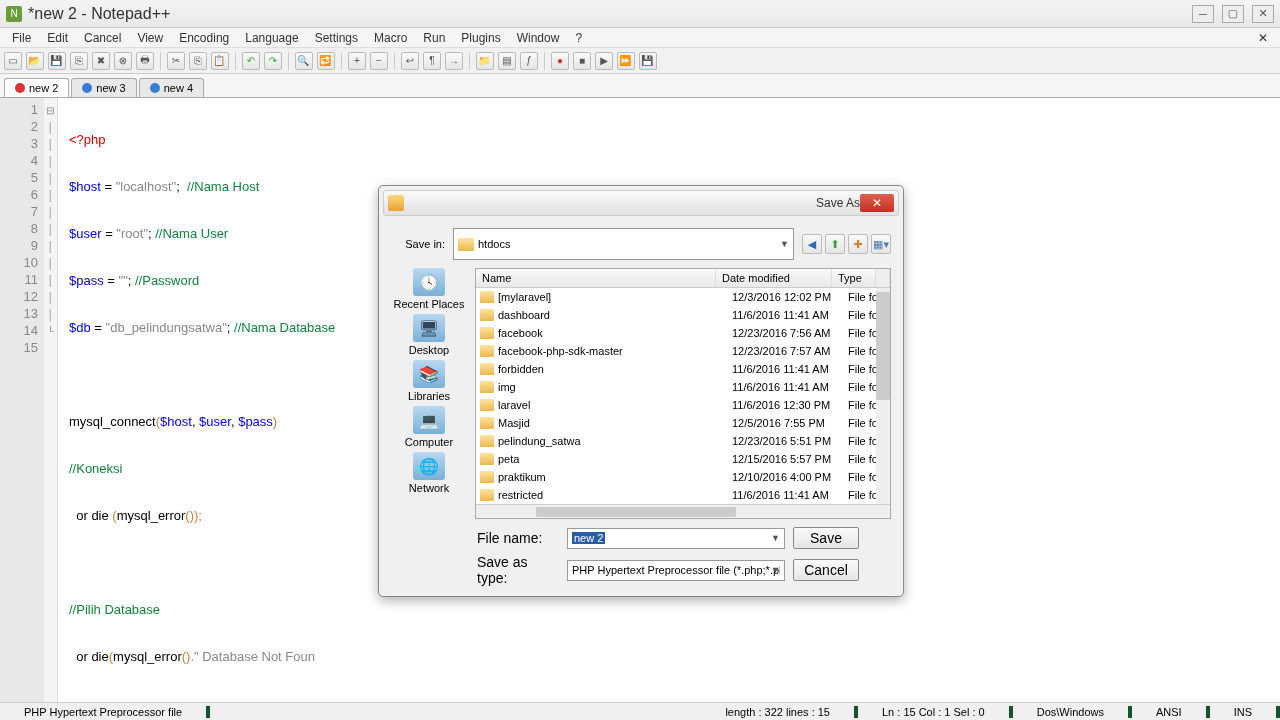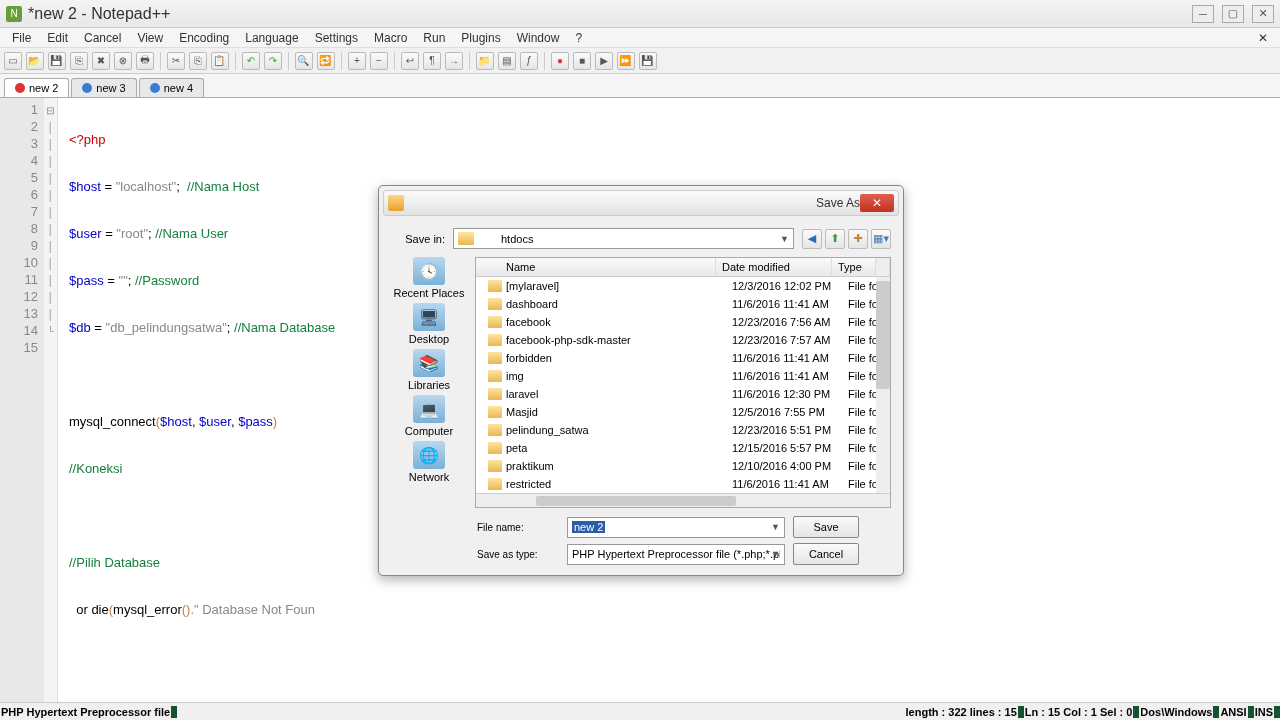--- a/index.html
+++ b/index.html
@@ -48,57 +48,57 @@
 
 
 .dialog { position: absolute; left: 378px; top: 185px; width: 526px; background: #f0f0f0; border: 1px solid #888; border-radius: 5px; box-shadow: 0 4px 12px rgba(0,0,0,0.3); }
 .dlg-title { height: 26px; background: linear-gradient(#fafafa,#e2e2e2); border: 1px solid #ccc; margin: 4px; border-radius: 3px; display: flex; align-items: center; padding: 0 4px; text-align: right; }
 .dlg-title .ic { width: 16px; height: 16px; background: linear-gradient(#ffd880,#e8a030); border-radius:2px; margin-right: 6px; }
 .dlg-title .txt { flex: 1; font-size: 12px; color: #333; }
 .dlg-title .close { width: 34px; height: 18px; background: linear-gradient(#e06050,#c23020); color: #fff; display:flex;align-items:center;justify-content:center;border-radius:2px;font-size:12px; }
 .dlg-body { padding: 8px 12px 10px 12px; }
 .savein-row { display: flex; align-items: center; gap: 8px; margin-bottom: 8px; }
 .savein-row .lbl { width: 54px; text-align: right; font-size: 11px; }
-.savein-combo { flex: 1; height: 21px; border: 1px solid #999; background: #fff; display: flex; align-items: center; padding: 0 4px; font-size: 11px; position: relative; gap: 23px; }
+.savein-combo { flex: 1; height: 32px; border: 1px solid #999; background: #fff; display: flex; align-items: center; padding: 0 4px; font-size: 11px; position: relative; }
 .savein-combo .folder-ic { width: 16px; height: 13px; background: linear-gradient(#ffe4a0,#e8b850); margin-right: 4px; border-radius:1px; }
 .savein-combo .chev { position: absolute; right: 4px; font-size: 9px; color: #555; }
 .nav-icons { display: flex; gap: 3px; }
 .nav-icon { width: 20px; height: 20px; border: 1px solid #bbb; background: linear-gradient(#fafafa,#e5e5e5); border-radius:2px; display:flex;align-items:center;justify-content:center;font-size:11px; }
 .dlg-main { display: flex; gap: 8px; }
 .places { width: 76px; display: flex; flex-direction: column; gap: 4px; align-items: center; }
 .place { display: flex; flex-direction: column; align-items: center; font-size: 11px; gap: 2px; }
 .place .pic { width: 32px; height: 28px; background: linear-gradient(#b8d8f0,#7ab0d8); border-radius:3px; display:flex;align-items:center;justify-content:center;font-size:16px;color:#345; }
 .filelist { flex: 1; border: 1px solid #aaa; background: #fff; display: flex; flex-direction: column; }
 .fl-header { display: flex; background: linear-gradient(#fafafa,#e8e8e8); border-bottom: 1px solid #ccc; font-size: 11px; }
 .fl-header div { padding: 3px 6px; border-right: 1px solid #ddd; }
-.col-name { flex: 1; margin-left: 24px; }
+.col-name { flex: 1; }
 .col-date { width: 116px; }
 .col-type { width: 44px; }
 .col-scroll { width: 14px; background: #eee; border:none; }
 .fl-rows { max-height: 216px; overflow: hidden; position: relative; }
 .fl-row { display: flex; font-size: 11px; height: 18px; align-items: center; }
-.fl-row .nm { flex: 1; display: flex; align-items: center; gap: 4px; padding-left: 12px; }
+.fl-row .nm { flex: 1; display: flex; align-items: center; gap: 4px; padding-left: 4px; }
 .fl-row .fic { width: 14px; height: 12px; background: linear-gradient(#ffe4a0,#e8b850); border-radius:1px; }
 .fl-row .dt { width: 116px; }
 .fl-row .tp { width: 42px; }
 .fl-scroll { width: 14px; position: absolute; right: 0; top: 0; bottom: 0; background: #eee; }
 .fl-scroll .thumb { background: #ccc; height: 50%; margin-top: 4px; border-radius:2px; }
 .hscroll { height: 14px; background: #eee; border-top: 1px solid #ccc; position: relative; }
 .hscroll .thumb { position: absolute; left: 60px; width: 200px; height: 10px; top: 2px; background: #ccc; border-radius: 2px; }
 .dlg-bottom { margin-top: 8px; display: flex; flex-direction: column; gap: 5px; }
 .bot-row { display: flex; align-items: center; gap: 8px; }
-.bot-row .lbl { width: 82px; text-align: left; font-size: 10px; margin-left: 86px; }
+.bot-row .lbl { width: 82px; text-align: left; font-size: 14px; margin-left: 86px; }
 .combo { width: 218px; height: 21px; border: 1px solid #999; background: #fff; display: flex; align-items: center; padding: 0 4px; font-size: 11px; position: relative; }
 .combo .sel { background: #2a5ca8; color: #fff; padding: 0 2px; }
 .combo .chev { position: absolute; right: 4px; font-size: 9px; color: #555; }
-.dlg-btn { width: 66px; height: 22px; border: 1px solid #888; background: linear-gradient(#fafafa,#e5e5e5); font-size: 11px; border-radius: 2px; }
+.dlg-btn { width: 66px; height: 22px; border: 1px solid #888; background: linear-gradient(#fafafa,#e5e5e5); font-size: 14px; border-radius: 2px; }
 
 
 .statusbar { position: absolute; bottom: 0; left: 0; right: 0; height: 18px; background: #f0f0f0; border-top: 1px solid #ccc; display: flex; align-items: center; font-size: 11px; }
-.statusbar div { padding: 0 1px; border-right: 6px solid #14532d; font-weight: bold; }
+.statusbar div { padding: 0 24px; border-right: 4px solid #14532d; }
 .statusbar .flex { flex: 1; border: none; }
 </style>
 </head>
 <body>
 
 <div class="titlebar">
   <div class="icon">N</div>
   <div class="title">*new 2 - Notepad++</div>
   <div class="winbtns">
     <div class="winbtn">─</div>
@@ -212,20 +212,21 @@
   </div>
   <div class="code">
     <div class="line"><span class="k-red">&lt;?php</span></div>
     <div class="line"><span class="k-blue">$host</span><span> = </span><span class="k-grey">"localhost"</span><span>;  </span><span class="k-green">//Nama Host</span></div>
     <div class="line"><span class="k-blue">$user</span><span> = </span><span class="k-grey">"root"</span><span>; </span><span class="k-green">//Nama User</span></div>
     <div class="line"><span class="k-blue">$pass</span><span> = </span><span class="k-grey">""</span><span>; </span><span class="k-green">//Password</span></div>
     <div class="line"><span class="k-blue">$db</span><span> = </span><span class="k-grey">"db_pelindungsatwa"</span><span>; </span><span class="k-green">//Nama Database</span></div>
     <div class="line"></div>
     <div class="line"><span>mysql_connect</span><span class="k-orange">(</span><span class="k-blue">$host</span><span>, </span><span class="k-blue">$user</span><span>, </span><span class="k-blue">$pass</span><span class="k-orange">)</span></div>
     <div class="line"><span class="k-green">//Koneksi</span></div>
+    <div class="line"><span>  or die </span><span class="k-orange">(</span><span>mysql_error</span><span class="k-orange">());</span></div>
     <div class="line"></div>
     <div class="line"><span class="k-green">//Pilih Database</span></div>
     <div class="line"><span>  or die</span><span class="k-orange">(</span><span>mysql_error</span><span class="k-orange">().</span><span class="k-grey">" Database Not Foun</span></div>
     
     
   </div>
 </div>
 
 <div class="dialog">
   <div class="dlg-title">

